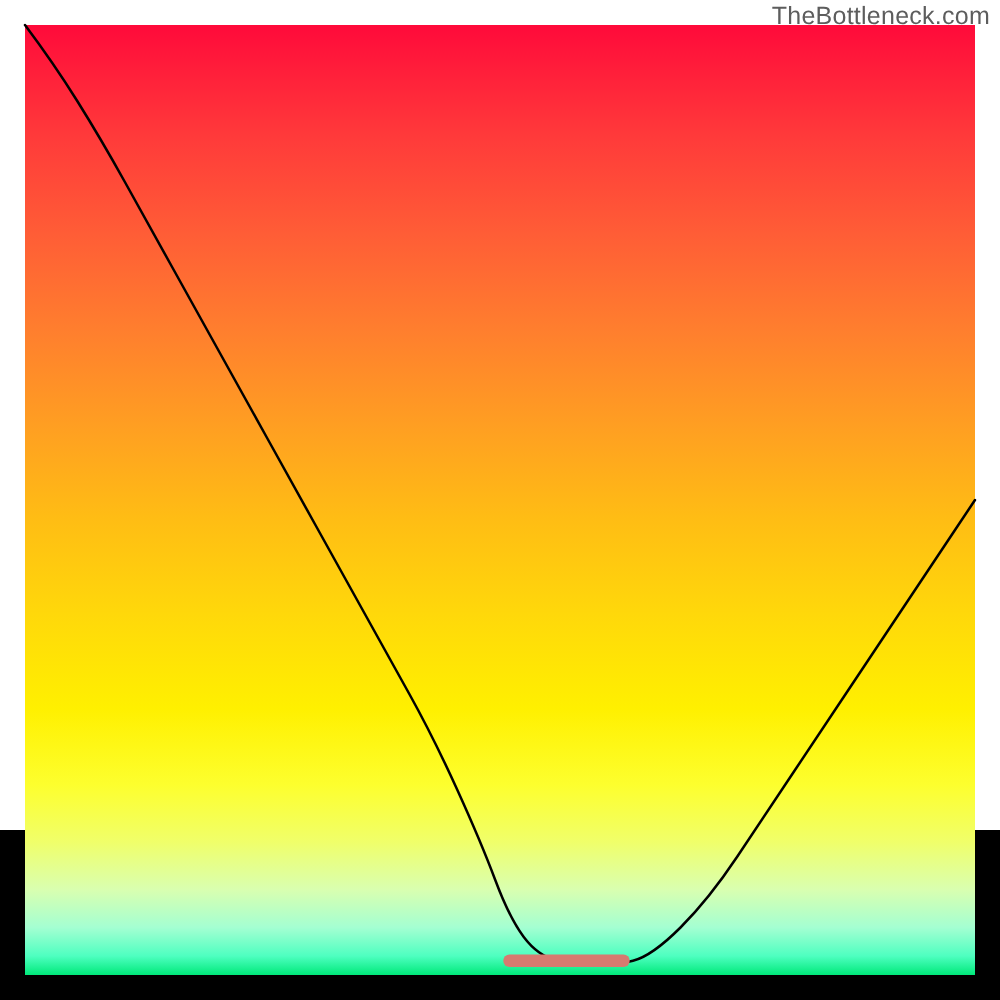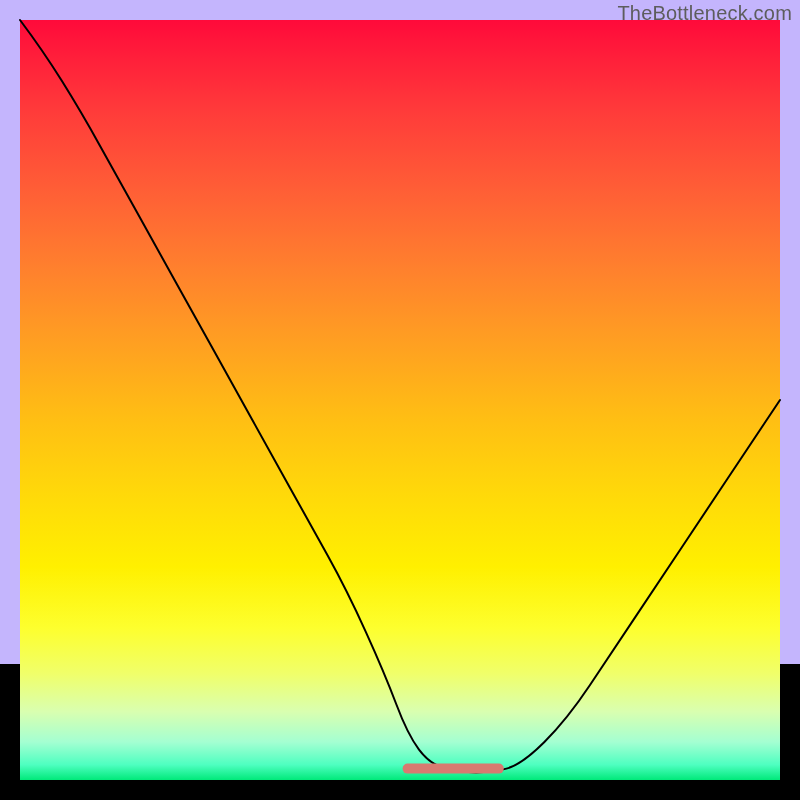--- a/index.html
+++ b/index.html
@@ -1,21 +1,21 @@
 <!DOCTYPE html>
 <html><head>
 <meta charset="utf-8">
 <style>
   * { margin: 0; padding: 0; box-sizing: border-box; }
   html, body { width: 800px; height: 800px; overflow: hidden; background: #000; }
   .frame {
     position: relative;
     width: 800px;
     height: 664px;
-    background: #c4b5fd;
+    background: #ffffff;
   }
   .plot-area {
     position: absolute;
     left: 20px;
     top: 20px;
     width: 760px;
     height: 760px;
   }
   .gradient {
     position: absolute;

